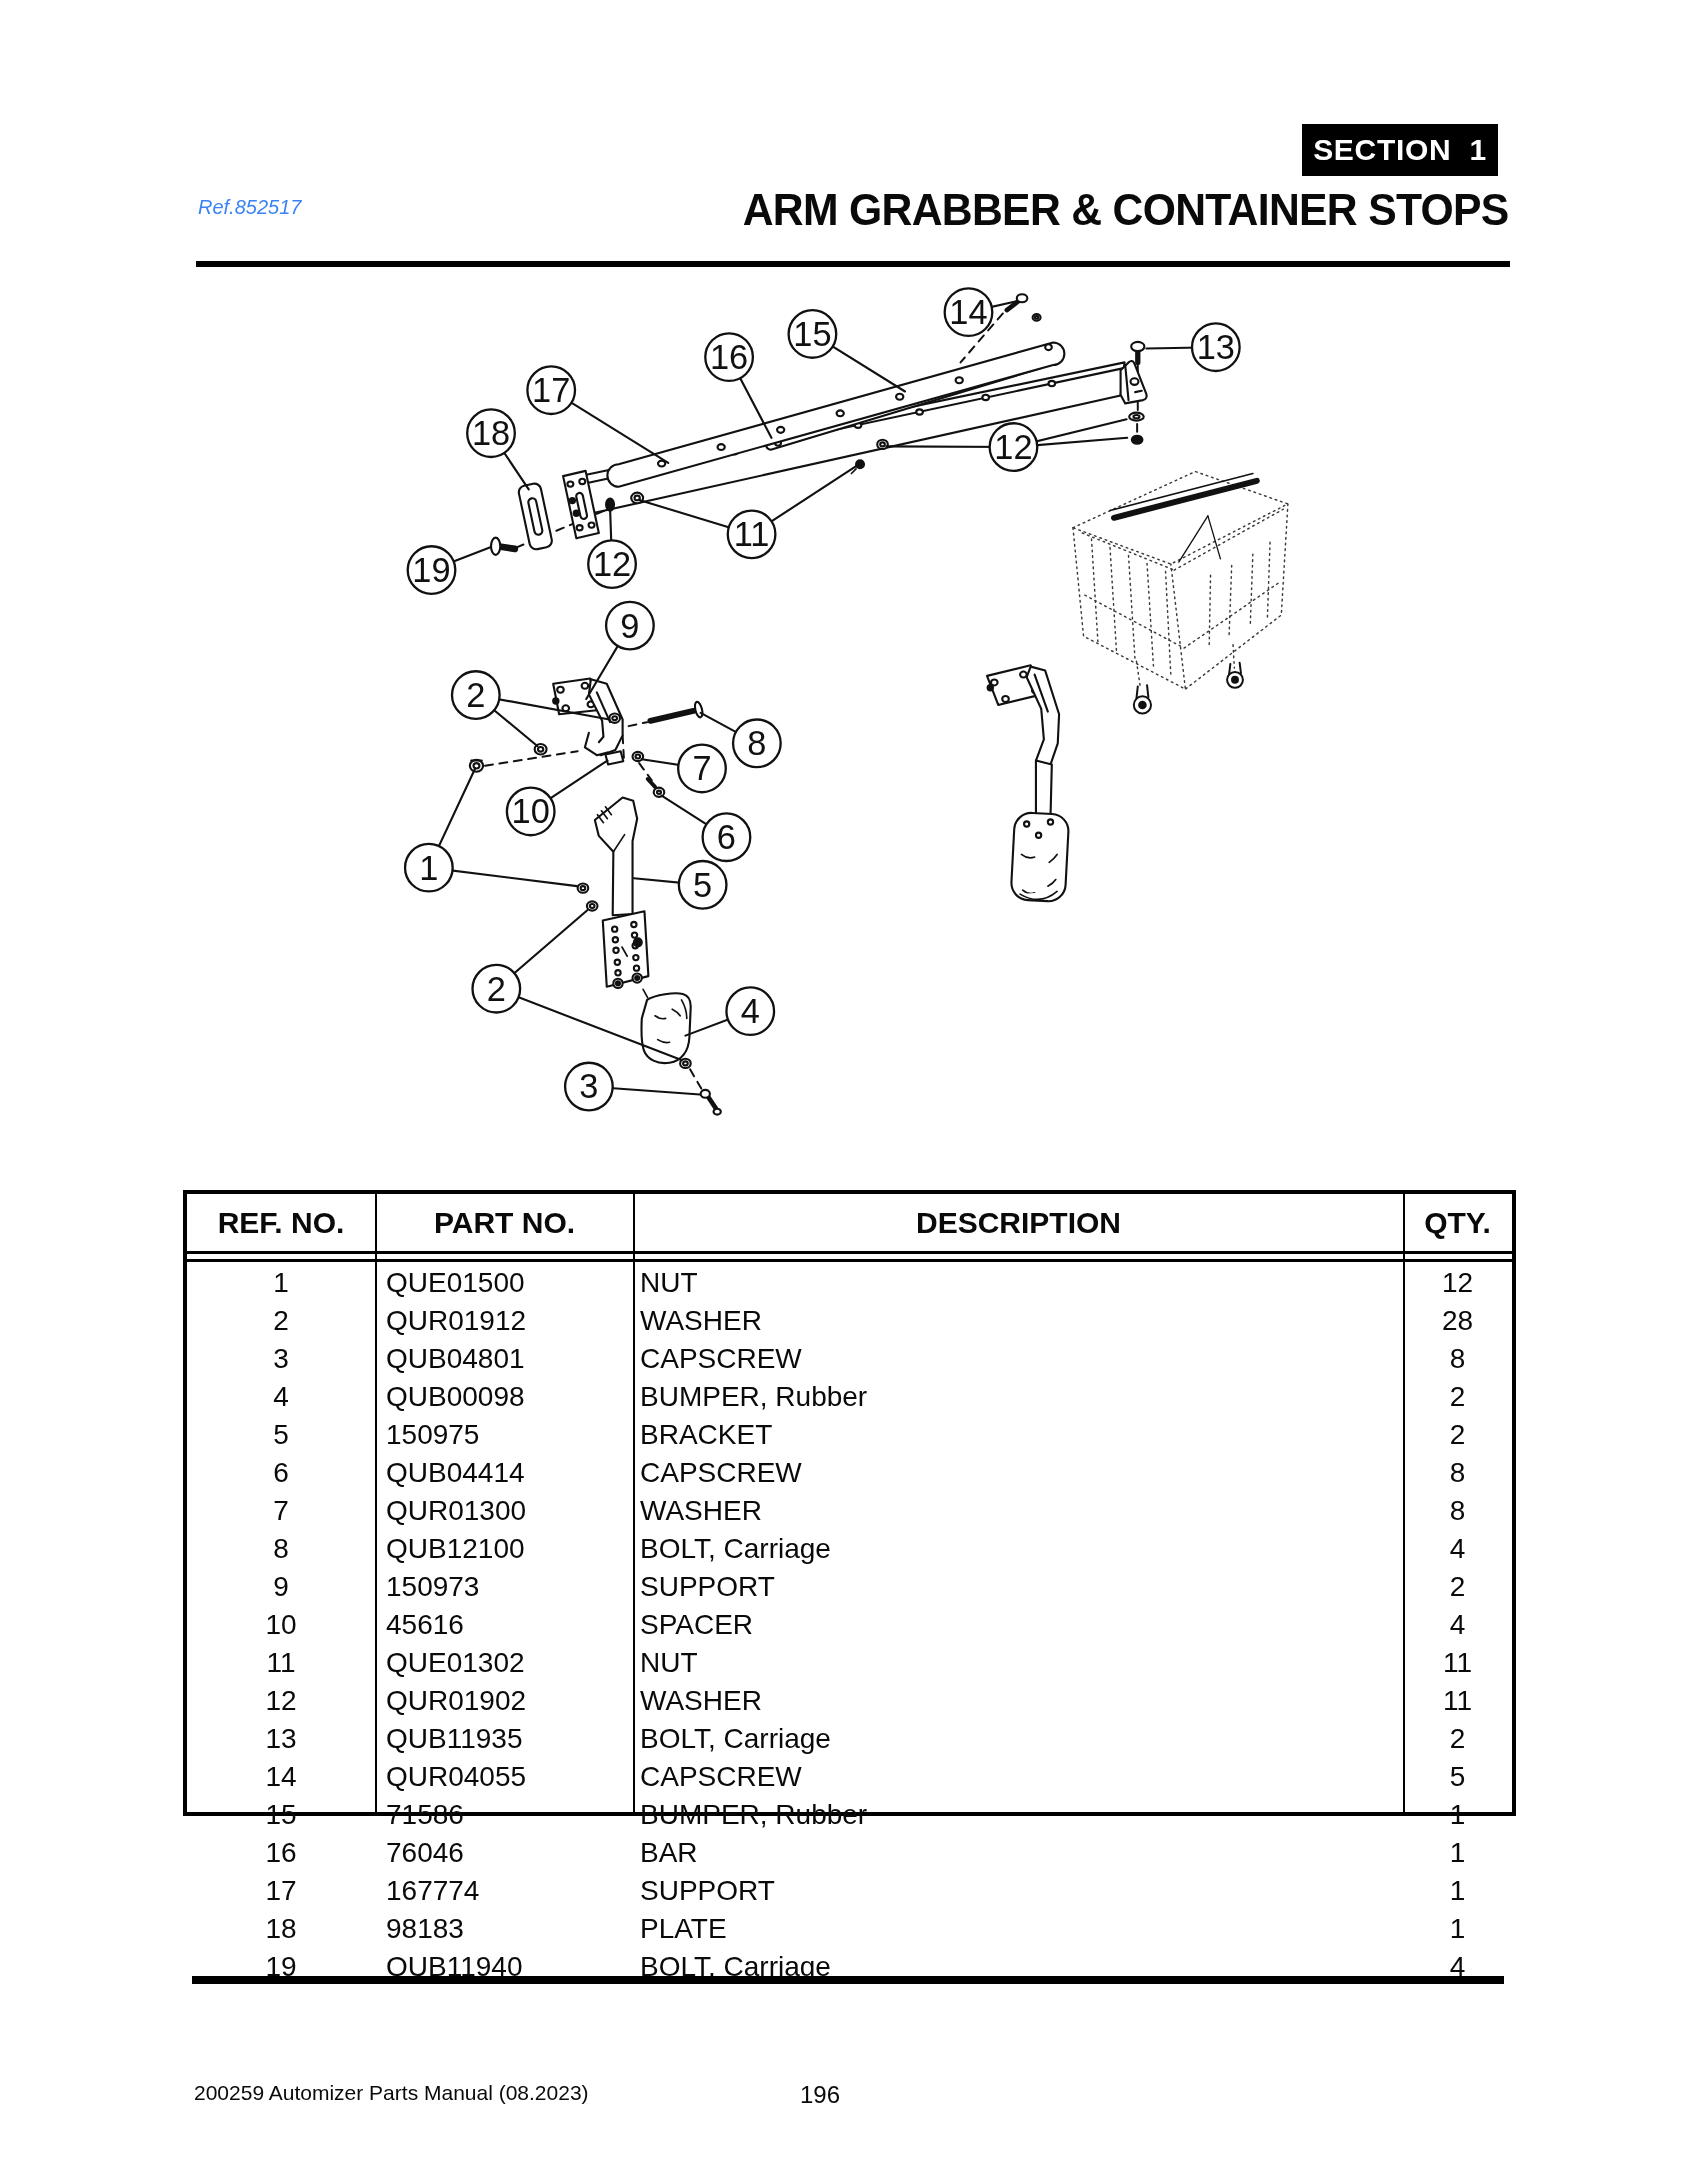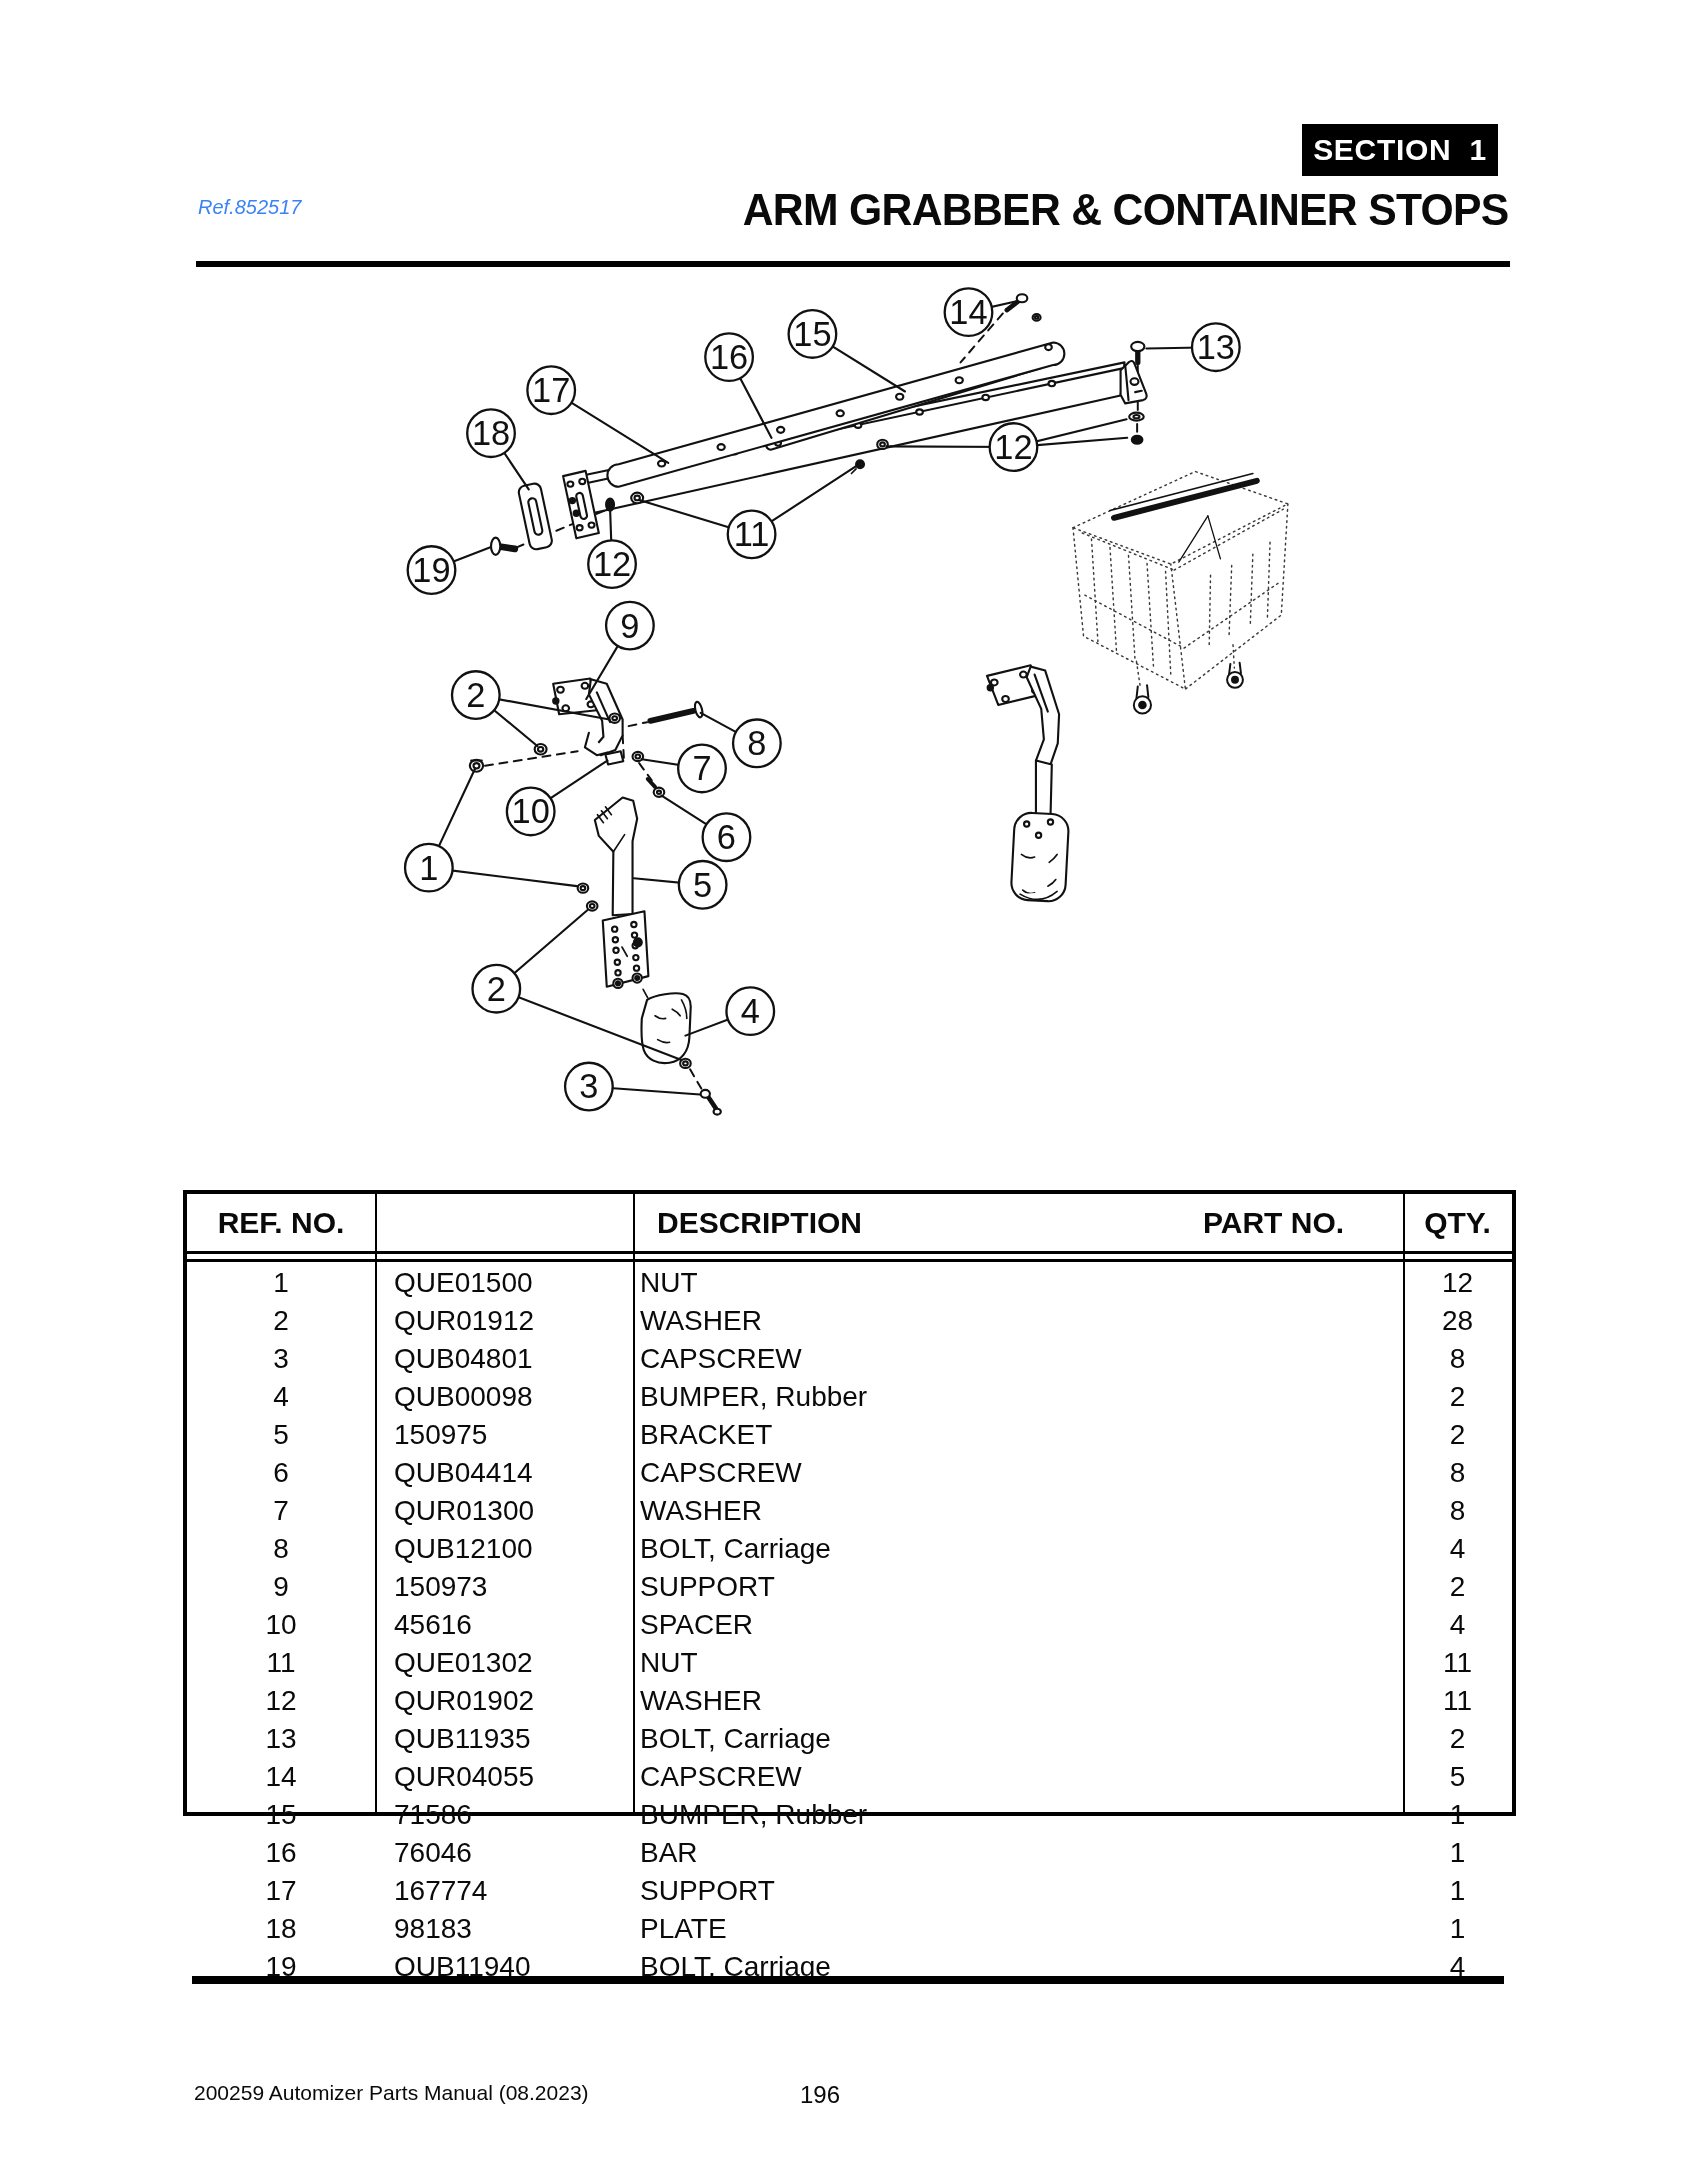--- a/index.html
+++ b/index.html
@@ -31,21 +31,21 @@
   .thead{ display:flex; height:57px; border-bottom:3.3px solid #000; }
   .head-gap{ height:4.6px; border-bottom:3.3px solid #000; }
   .hcell{
     display:flex; align-items:center; justify-content:center;
     font-weight:bold; font-size:30px; letter-spacing:0px;
   }
   .c1{ width:188px; } .c2{ width:259px; } .c3{ width:769px; } .c4{ width:109px; }
   .tbody{ padding-top:2.6px; }
   .trow{ display:flex; height:38px; align-items:center; font-size:28px; }
   .trow .c1{ text-align:center; justify-content:center; display:flex; }
-  .trow .c2{ padding-left:19px; box-sizing:border-box; }
+  .trow .c2{ padding-left:11px; box-sizing:border-box; }
   .trow .c3{ padding-left:6px; box-sizing:border-box; }
   .trow .c4{ text-align:center; justify-content:center; display:flex; }
 
   .rule-bottom{ position:absolute; left:192px; top:1976px; width:1312px; height:8px; background:#000; }
   .footer-manual{ position:absolute; left:194px; top:2081px; font-size:21px; }
   .footer-page{ position:absolute; left:800px; top:2081px; font-size:24px; }
 </style>
 </head>
 <body>
 
@@ -425,22 +425,22 @@
         </g>
     </g>
   </svg>
 
   <div class="parts-table">
     <div class="col-line cl-1"></div>
     <div class="col-line cl-2"></div>
     <div class="col-line cl-3"></div>
     <div class="thead">
       <div class="hcell c1">REF. NO.</div>
+      <div class="hcell c2">PART NO.</div>
       <div class="hcell c3">DESCRIPTION</div>
-      <div class="hcell c2">PART NO.</div>
       <div class="hcell c4">QTY.</div>
     </div>
     <div class="head-gap"></div>
     <div class="tbody" id="rows-container">
         <div class="trow">
           <div class="c1">1</div>
           <div class="c2">QUE01500</div>
           <div class="c3">NUT</div>
           <div class="c4">12</div>
         </div>

